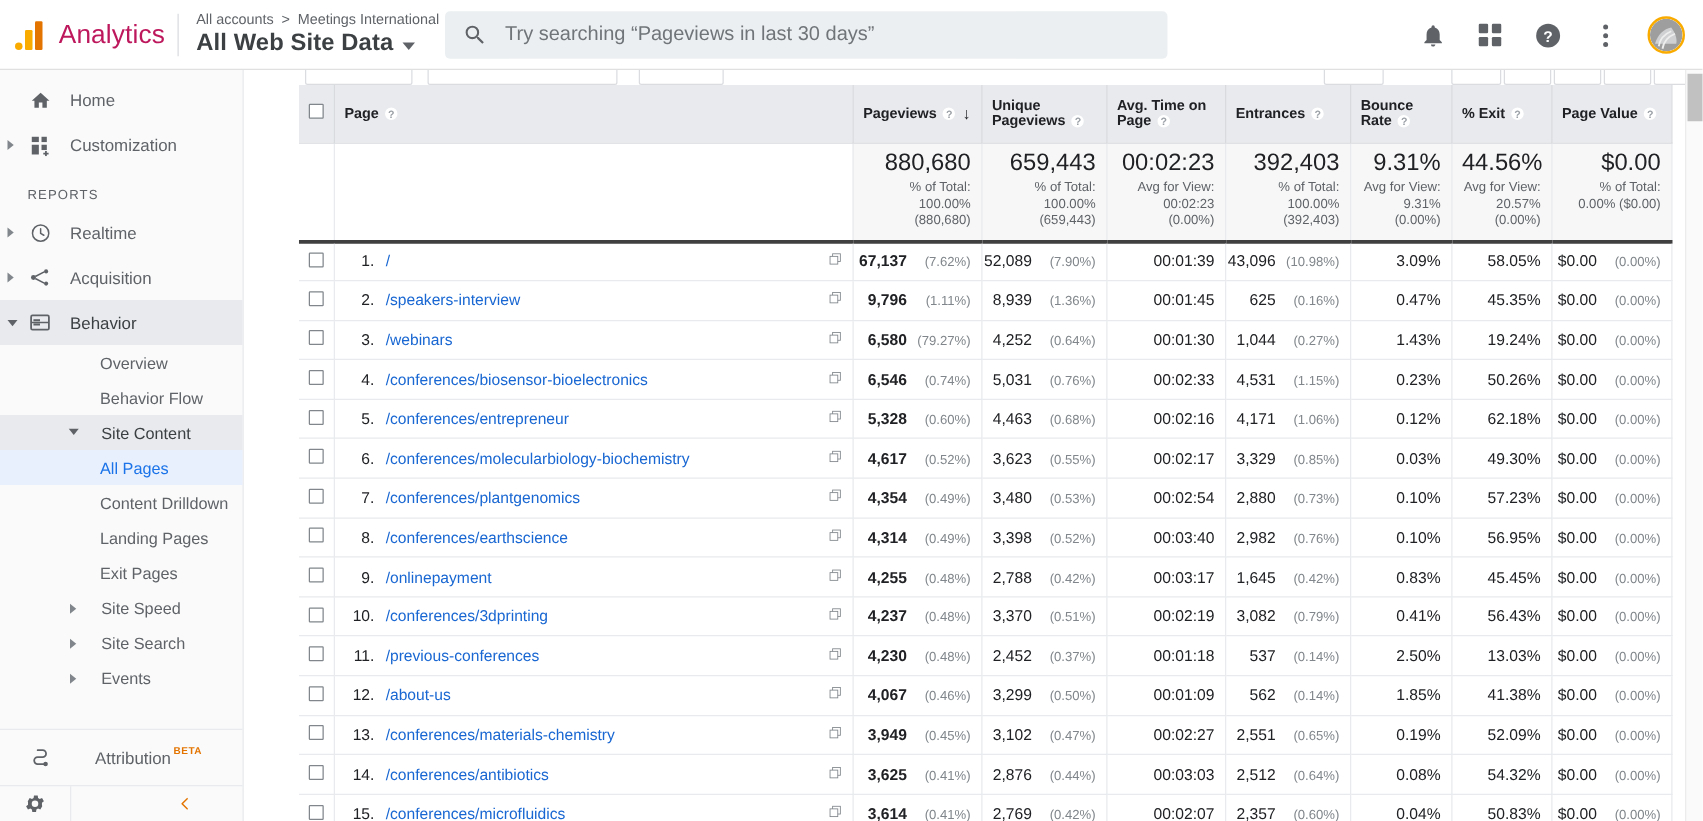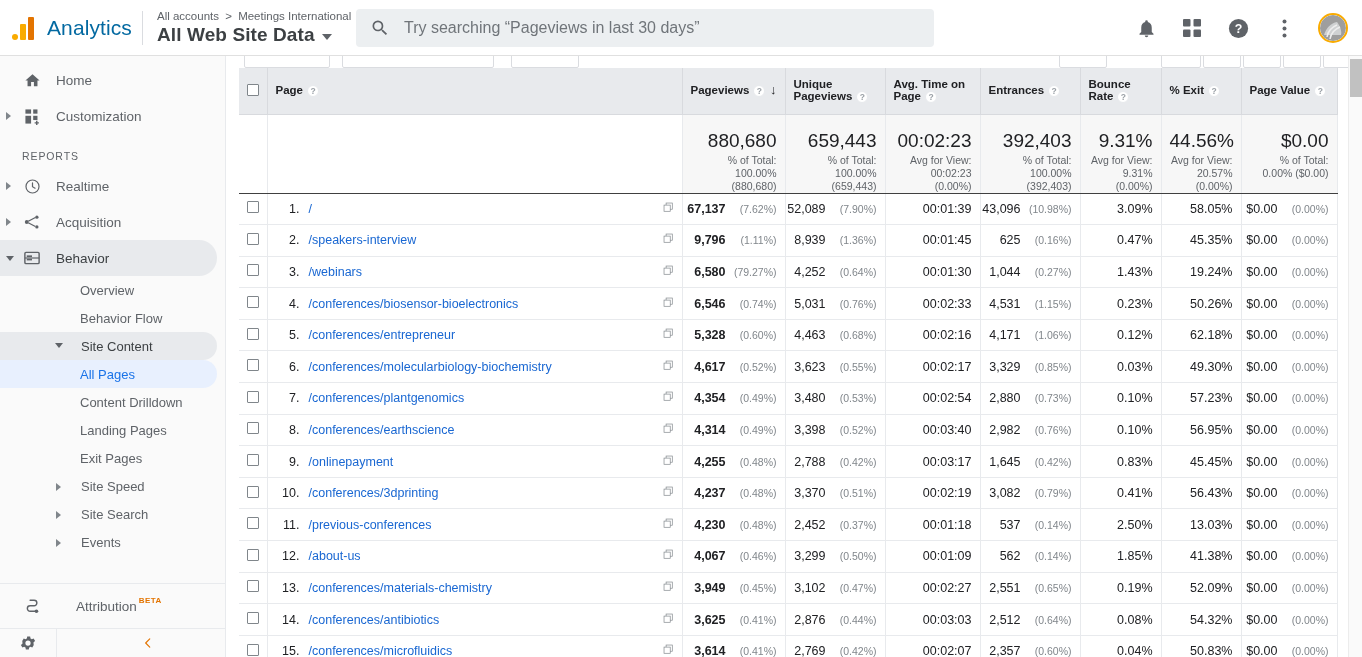--- a/index.html
+++ b/index.html
@@ -14,21 +14,21 @@
     position: absolute; left: 0; top: 0; width: 1362px; height: 56px;
     background: #fff; border-bottom: 1px solid #e0e0e0;
     display: flex; align-items: center;
   }
   #logo-wrap { display: flex; align-items: center; padding-left: 12px; width: 140px; }
   .bars { width: 26px; height: 24px; position: relative; margin-right: 9px; }
   .bars i { position: absolute; bottom: 0; border-radius: 1px; display: block; }
   .bars i:nth-child(1){ left:0; width:6px; height:7px; background:#f9ab00; border-radius:50%; height:6px;}
   .bars i:nth-child(2){ left:8px; width:6px; height:16px; background:#f9ab00; }
   .bars i:nth-child(3){ left:16px; width:6px; height:23px; background:#e37400; }
-  #logo-text { font-size: 21px; color: #0369a1; letter-spacing: .1px; }
+  #logo-text { font-size: 21px; color: #be185d; letter-spacing: .1px; }
   #acct-divider { width:1px; height:34px; background:#dadce0; margin:0 14px 0 2px; }
   #acct-block { width: 220px; }
   #breadcrumb { font-size: 11.5px; color: #5f6368; line-height: 14px; white-space: nowrap;}
   #breadcrumb .sep { margin: 0 3px; }
   #view-row { display: flex; align-items: center; margin-top: 1px; }
   #view-title { font-size: 19px; color: #3c4043; letter-spacing: .1px; white-space: nowrap; font-weight: bold;}
   #view-caret {
     width: 0; height: 0; margin-left: 7px; margin-top:4px;
     border-left: 5px solid transparent; border-right: 5px solid transparent;
     border-top: 6px solid #5f6368;
@@ -46,21 +46,21 @@
   #search-input::placeholder { color: #70757a; }
   #top-icons { position: absolute; right: 14px; top: 0; height: 56px; display: flex; align-items: center; gap: 22px;}
   .ticon { width: 24px; height: 24px; display:flex; align-items:center; justify-content:center; cursor:pointer; }
   #avatar {
     width: 30px; height: 30px; border-radius: 50%;
     border: 2px solid #f9ab00; background: #fff;
     display:flex;align-items:center;justify-content:center; overflow:hidden;
   }
   
   #sidebar {
-    position: absolute; left: 0; top: 56px; width: 226px; height: 601px;
+    position: absolute; left: 0; top: 56px; width: 195px; height: 601px;
     background: #fafafa; border-right: 1px solid #e8eaed; overflow: hidden;
   }
   #nav-scroll { position:absolute; left:0; top:0; width:239px; height:527px; overflow:hidden; }
   .nav-item {
     height: 36px; display: flex; align-items: center; position: relative;
     cursor: pointer; border-radius: 0 18px 18px 0; margin-right: 22px;
     font-size: 13.5px; color: #5f6368;
   }
   .nav-item .arrow {
     position:absolute; left: 6px; width:0;height:0;
@@ -133,22 +133,22 @@
     border:1px solid #e8eaed;
   }
   .sort-arrow { float:right; color:#202124; font-size:13px; line-height:12px;}
   tbody td {
     border-right: 1px solid #e8eaed; border-bottom: 1px solid #e8eaed;
     font-size: 12.5px; color: #202124; padding: 0 8px; height: 31.6px;
   }
   td.c-check { text-align:center; padding:0; }
   .cbx { width:12px;height:12px;border:1px solid #80868b;border-radius:1px;display:inline-block;background:#fff;cursor:pointer;}
   .summary td {
-    background: #f7f7f7; height: 79px; vertical-align: top; padding-top: 15px;
-    border-bottom:1px solid #404040;
+    background: #f7f7f7; height: 79px; vertical-align: top; padding-top: 5px;
+    border-bottom:3px solid #404040;
   }
   .summary td.first { background:#fff; }
   .sum-big { font-size: 19px; color:#202124; text-align:right; line-height: 22px; font-weight: normal;}
   .sum-sub { font-size: 10.5px; color:#5f6368; text-align:right; line-height: 13px; margin-top:2px;}
   .idx { color:#202124; font-size:12.5px; display:inline-block; width:24px; text-align:right; margin-right:9px;}
   .plink { color:#1967d2; font-size:12.5px; text-decoration:none; cursor:pointer;}
   .page-cell { display:flex; align-items:center; }
   .page-cell .grow { flex:1; }
   .cellnum { display:flex; align-items:baseline; justify-content:flex-end; gap:7px; }
   .v-main { font-size:12.5px; color:#202124; }

